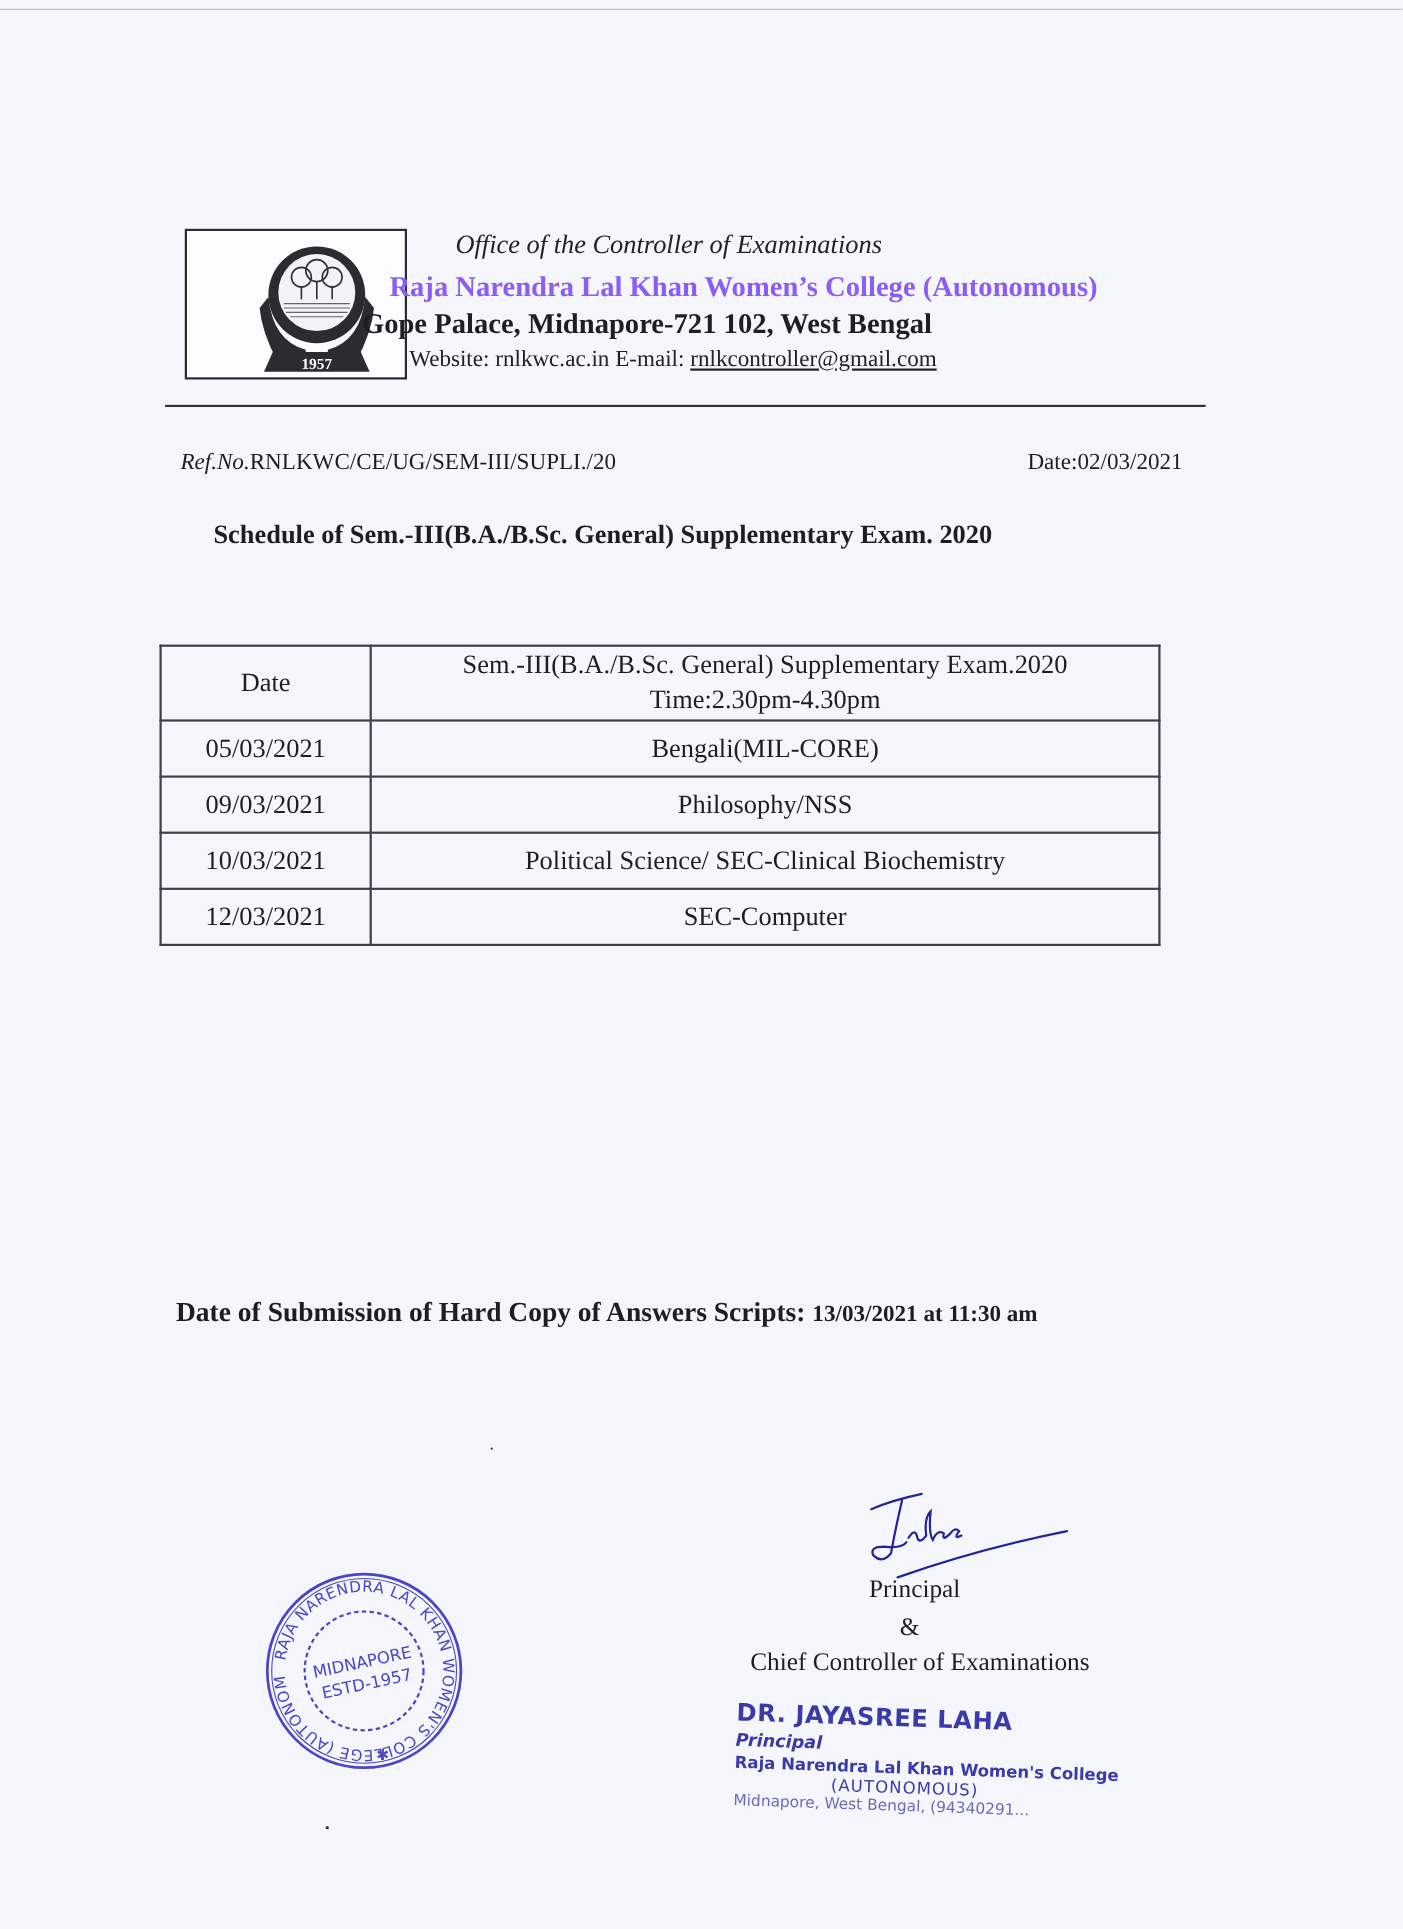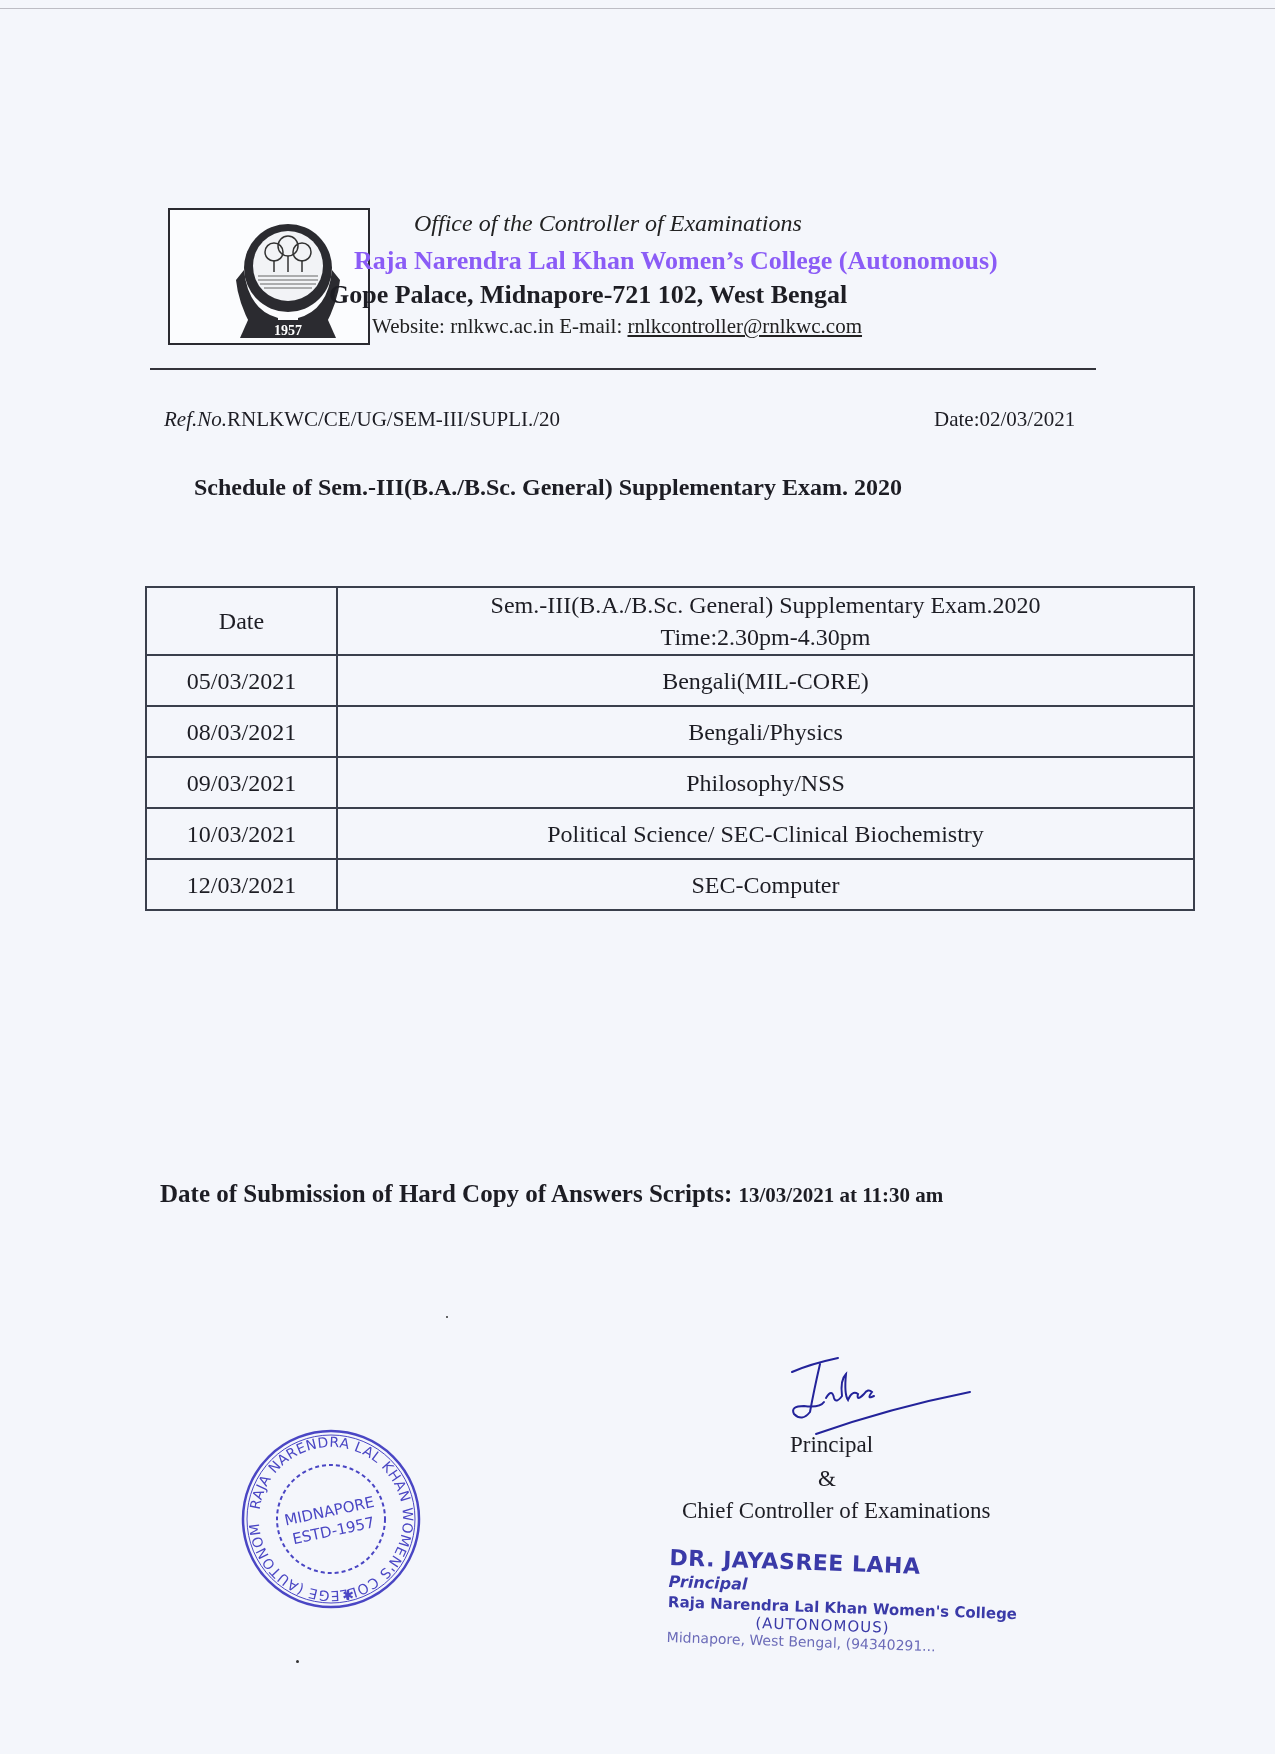--- a/index.html
+++ b/index.html
@@ -31,21 +31,21 @@
   }
   .contact .email { text-decoration: underline; }
   .rule { position: absolute; left: 150px; top: 368px; width: 946px; height: 2px; background: #33333a; }
   .ref { position: absolute; left: 164px; top: 407px; font-size: 21px; white-space: nowrap; }
   .ref .lbl { font-style: italic; }
   .date { position: absolute; left: 894px; top: 407px; font-size: 21px; white-space: nowrap; margin-left: 40px; }
   .schedule-title {
     position: absolute; left: 194px; top: 474px; font-weight: bold; font-size: 24px; white-space: nowrap;
   }
   table.sched {
-    position: absolute; left: 145px; top: 586px; width: 1050px;
+    position: absolute; left: 145px; top: 586px; width: 910px;
     border-collapse: collapse; font-size: 24px;
   }
   table.sched td {
     border: 2px solid #3a3f4c; text-align: center; padding: 0; vertical-align: middle;
     line-height: 32px;
   }
   table.sched td.dcol { width: 189px; }
   table.sched tr.hdr td { height: 66px; }
   table.sched tr.row td { height: 49px; }
   .submission {
@@ -95,21 +95,21 @@
     <path d="M124 60 Q120 100 90 108 L90 118 L116 118 Q130 92 132 70 Z" fill="#2b2b30"></path>
     <path d="M40 110 L120 110 L128 128 L32 128 Z" fill="#2b2b30"></path>
     <text x="80" y="125" text-anchor="middle" fill="#fff" font-size="14" font-weight="bold" font-family="Liberation Serif, serif">1957</text>
   </svg>
 </div>
 
 <div class="office">Office of the Controller of Examinations</div>
 <div class="college">Raja Narendra Lal Khan Women’s College (Autonomous)</div>
 <div class="address">Gope Palace, Midnapore-721 102, West Bengal</div>
 <div class="contact">
-  <span>Website: rnlkwc.ac.in E-mail: </span><span class="email">rnlkcontroller@rnlkwc.com</span>
+  <span>Website: rnlkwc.ac.in E-mail: </span><span class="email">rnlkcontroller@gmail.com</span>
 </div>
 
 <div class="rule"></div>
 
 <div class="ref">
   <span class="lbl">Ref.No.</span><span>RNLKWC/CE/UG/SEM-III/SUPLI./20</span>
 </div>
 <div class="date">Date:02/03/2021</div>
 
 <div class="schedule-title">Schedule of Sem.-III(B.A./B.Sc. General) Supplementary Exam. 2020</div>
@@ -119,24 +119,20 @@
       <tr class="hdr">
     <td class="dcol">Date</td>
     <td>
       <div>Sem.-III(B.A./B.Sc. General) Supplementary Exam.2020</div>
       <div>Time:2.30pm-4.30pm</div>
     </td>
   </tr>
   <tr class="row">
     <td class="dcol">05/03/2021</td>
     <td>Bengali(MIL-CORE)</td>
-  </tr>
-  <tr class="row">
-    <td class="dcol">08/03/2021</td>
-    <td>Bengali/Physics</td>
   </tr>
   <tr class="row">
     <td class="dcol">09/03/2021</td>
     <td>Philosophy/NSS</td>
   </tr>
   <tr class="row">
     <td class="dcol">10/03/2021</td>
     <td>Political Science/ SEC-Clinical Biochemistry</td>
   </tr>
   <tr class="row">

